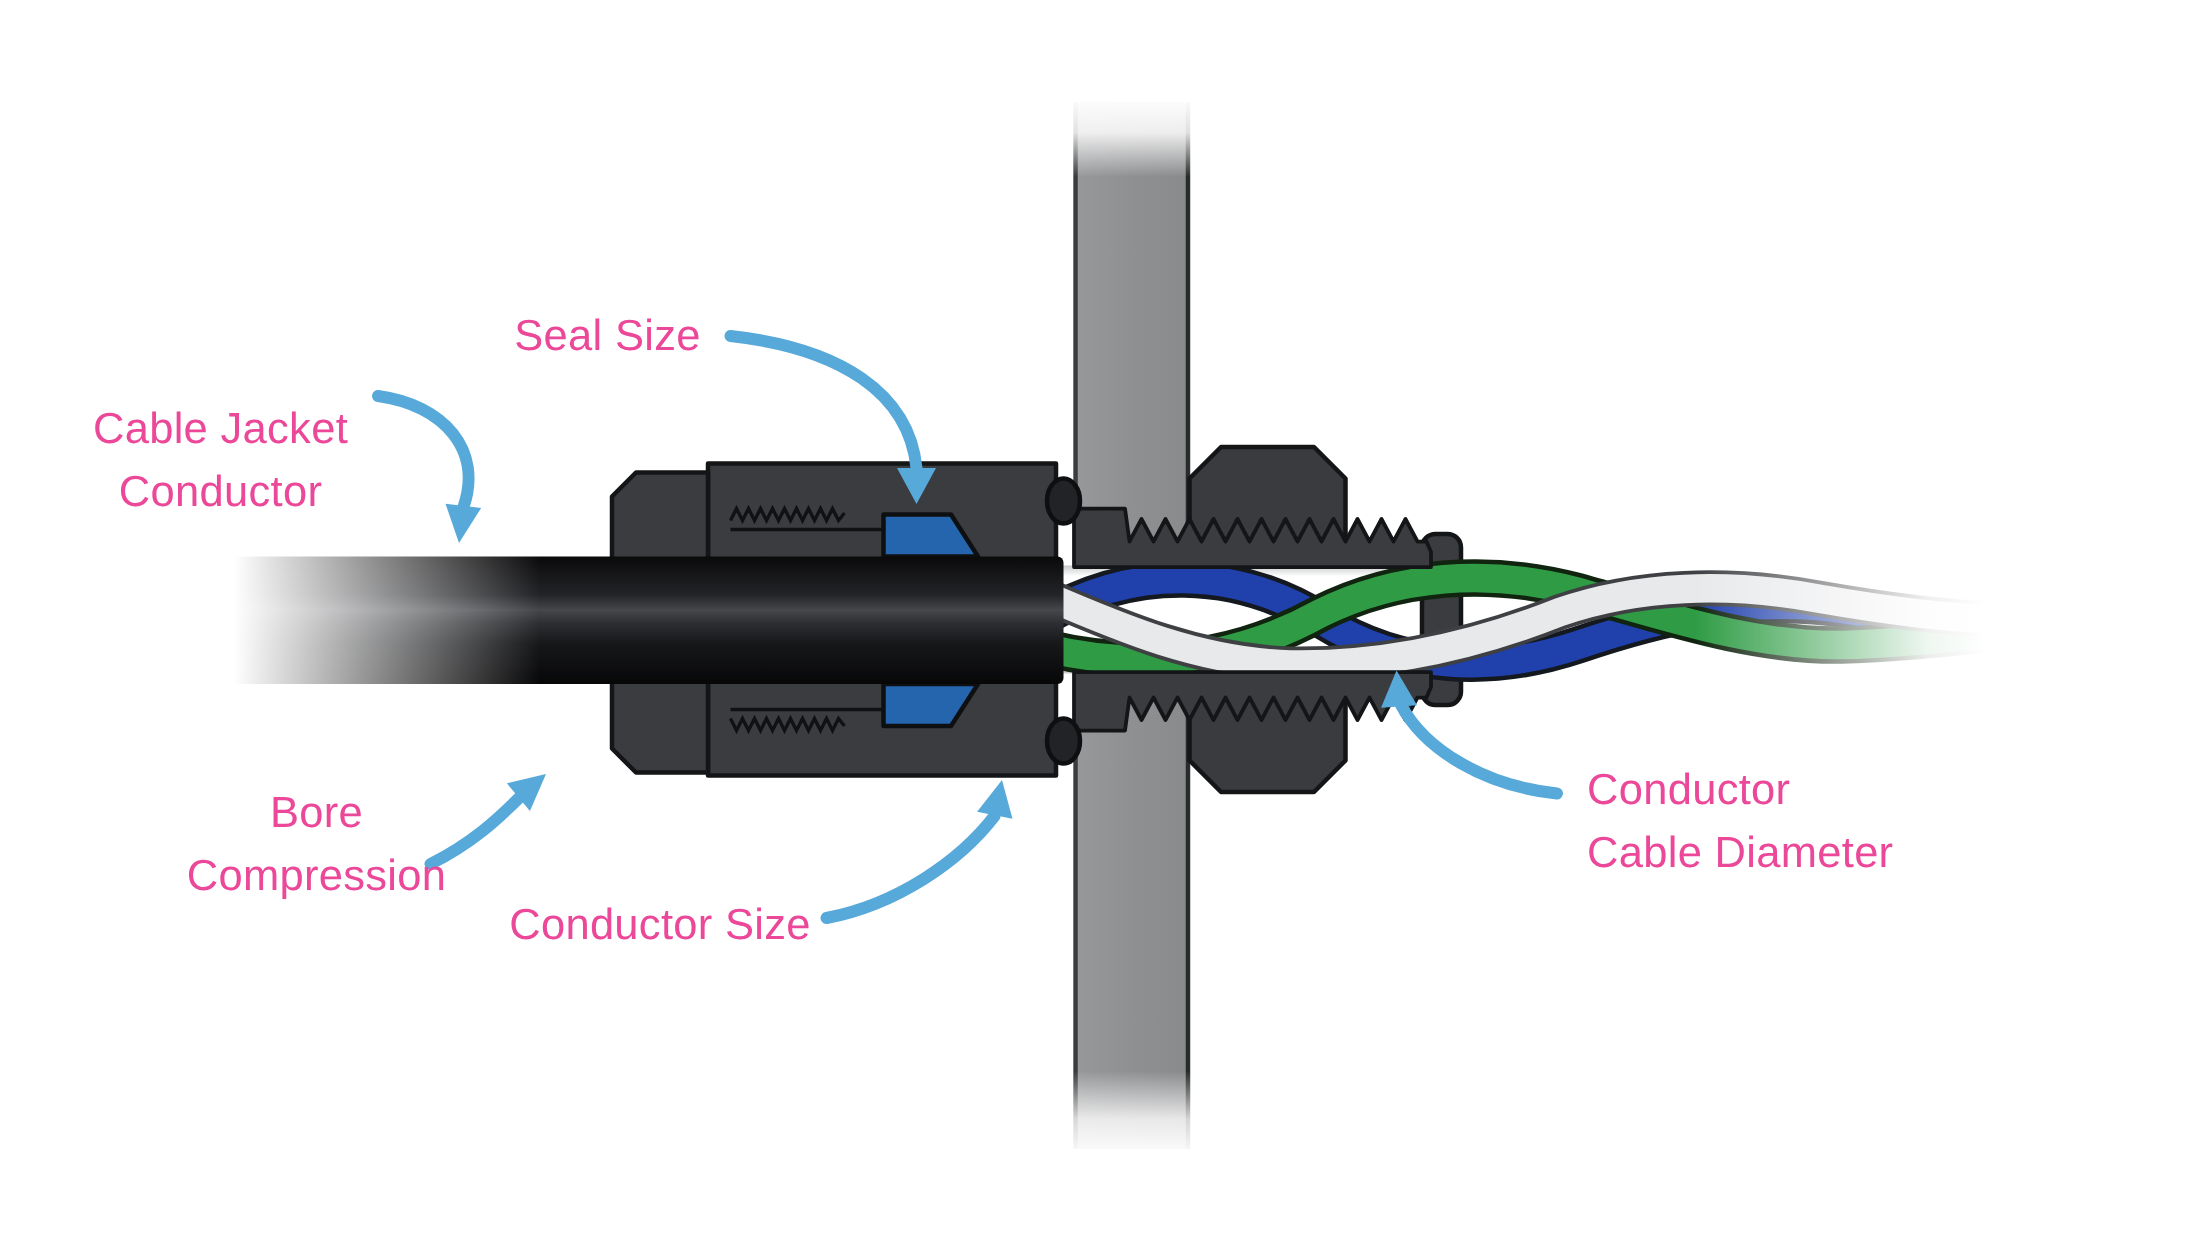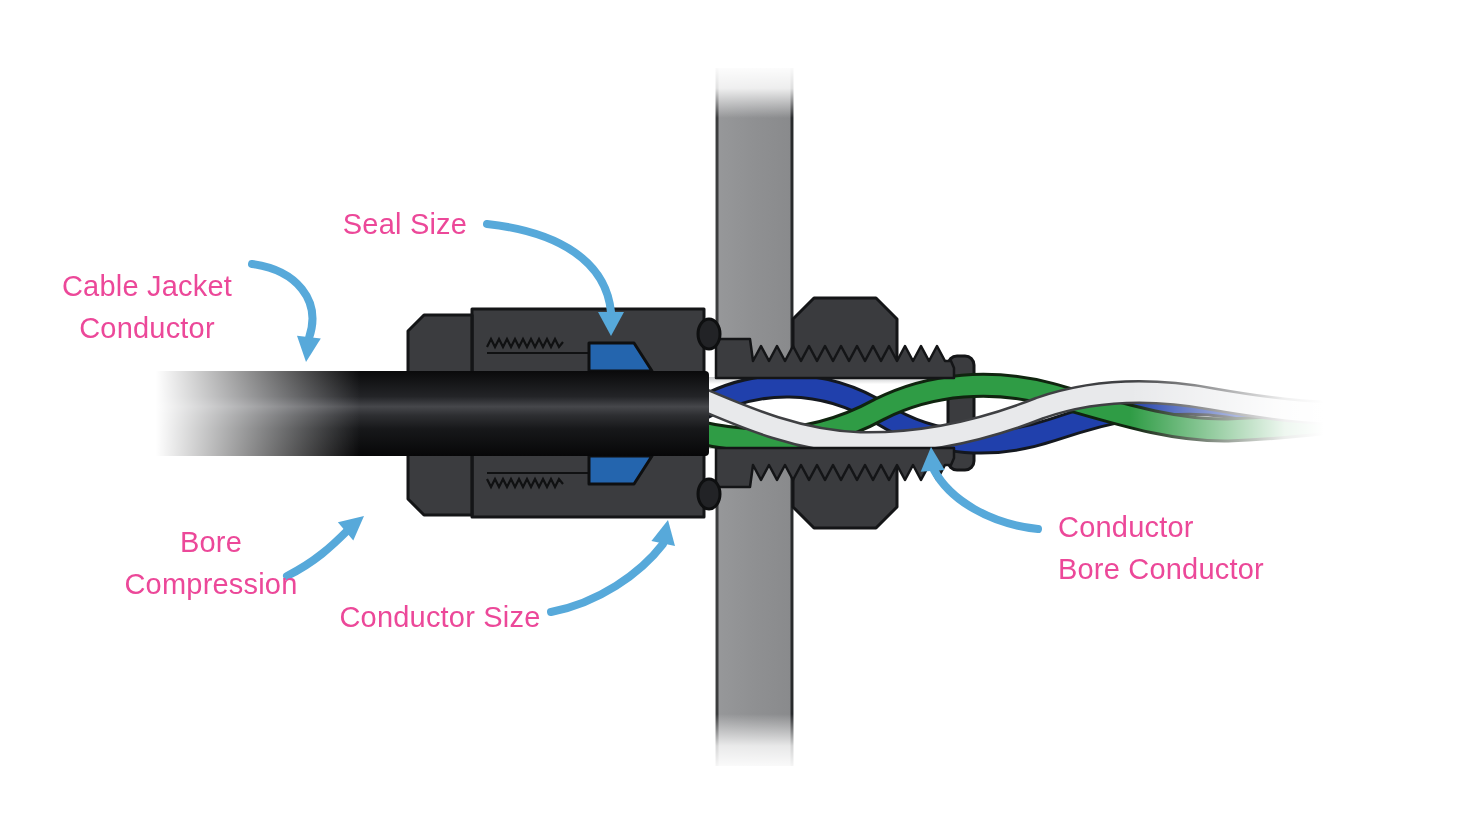--- a/index.html
+++ b/index.html
@@ -143,21 +143,21 @@
     <span>Bore</span>
     <span>Compression</span>
   </div>
 
   <div class="diagram-label" style="left:339px;top:596px;width:202px;">
     <span>Conductor Size</span>
   </div>
 
   <div class="diagram-label left-align" style="left:1058px;top:506px;width:260px;">
     <span>Conductor</span>
-    <span>Bore Conductor</span>
+    <span>Cable Diameter</span>
   </div>
 
   <svg width="1469" height="823" viewBox="0 0 1469 823" style="pointer-events:none;">
     <rect x="710" y="64" width="90" height="54" fill="url(#panelTopFade)"></rect>
     <rect x="710" y="714" width="90" height="58" fill="url(#panelBotFade)"></rect>
   </svg>
 
 </div>
 
 </body></html>

